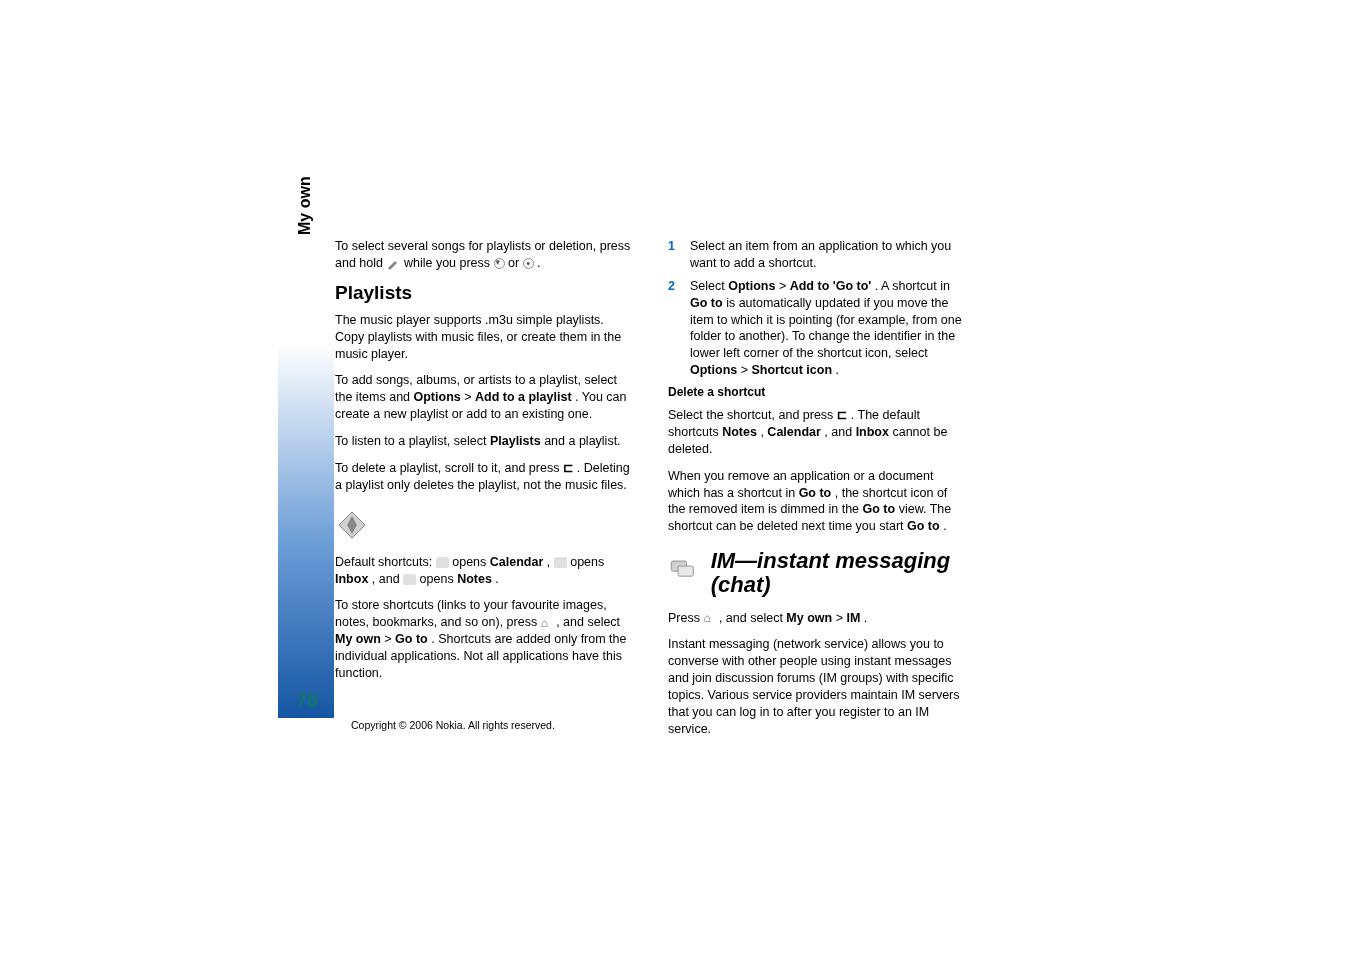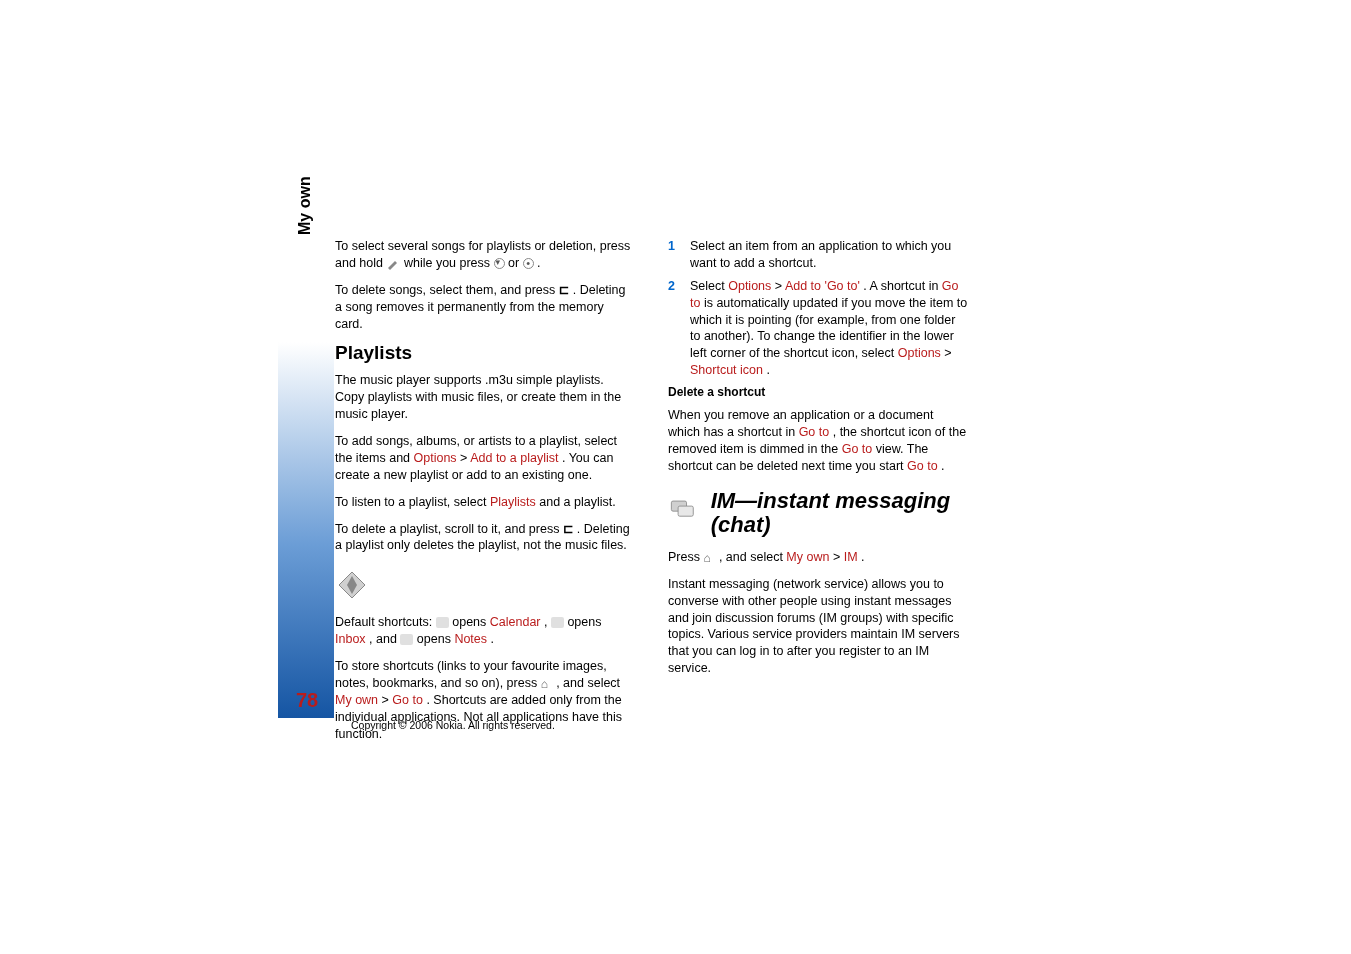--- a/index.html
+++ b/index.html
@@ -28,39 +28,39 @@
     font-size: 16px;
     color: #000;
     white-space: nowrap;
   }
   .page-number {
     position: absolute;
     left: 296px;
     top: 689px;
     font-weight: bold;
     font-size: 20px;
-    color: #b91c1c;
+    color: #0f766e;
   }
   .col1 {
     position: absolute;
     left: 335px;
     top: 238px;
     width: 300px;
   }
   .col2 {
     position: absolute;
     left: 668px;
     top: 238px;
     width: 300px;
   }
   p { font-size: 12.5px; line-height: 1.35; color: #000; margin-bottom: 10px; }
   h2 { font-size: 19px; font-weight: bold; margin: 6px 0 8px 0; }
   h3 { font-size: 12px; font-weight: bold; margin: 6px 0 8px 0; }
   .section-title { font-size: 22px; font-weight: bold; }
-  .blue { color: #b91c1c; font-weight: normal; }
+  .blue { color: #000000; font-weight: bold; }
   .inline-icon {
     display: inline-block;
     width: 14px;
     height: 12px;
     vertical-align: middle;
   }
   .icon-down { border: 1px solid #888; border-radius: 50%; width: 11px; height: 11px; position: relative; display:inline-block; vertical-align: middle;}
   .icon-down::after { content:"▾"; position:absolute; top:-3px; left:1px; font-size:9px; color:#555;}
   .icon-dot { border: 1px solid #888; border-radius: 50%; width: 11px; height: 11px; position: relative; display:inline-block; vertical-align: middle;}
   .icon-dot::after { content:"•"; position:absolute; top:-3px; left:2.5px; font-size:11px; color:#555;}
@@ -102,25 +102,20 @@
   <p>
     <span>To select several songs for playlists or deletion, press and hold </span>
     <span class="inline-icon"><svg viewBox="0 0 14 12">
           <path d="M2 10 L9 3 L11 5 L4 12 Z" fill="#888"></path>
         </svg></span>
     <span> while you press </span>
     <span class="icon-down"></span>
     <span> or </span>
     <span class="icon-dot"></span>
     <span>.</span>
-  </p>
-  <p>
-    <span>To delete songs, select them, and press </span>
-    <span class="icon-c">⊏</span>
-    <span> . Deleting a song removes it permanently from the memory card.</span>
   </p>
   <h2>Playlists</h2>
   <p>The music player supports .m3u simple playlists. Copy playlists with music files, or create them in the music player.</p>
   <p>
     <span>To add songs, albums, or artists to a playlist, select the items and </span>
     <span class="blue">Options</span>
     <span> &gt; </span>
     <span class="blue">Add to a playlist</span>
     <span>. You can create a new playlist or add to an existing one.</span>
   </p>
@@ -187,20 +182,31 @@
       <span> is automatically updated if you move the item to which it is pointing (for example, from one folder to another). To change the identifier in the lower left corner of the shortcut icon, select </span>
       <span class="blue">Options</span>
       <span> &gt; </span>
       <span class="blue">Shortcut icon</span>
       <span>.</span>
     </span>
   </div>
 
   <h3>Delete a shortcut</h3>
   <p>
+    <span>Select the shortcut, and press </span>
+    <span class="icon-c">⊏</span>
+    <span>. The default shortcuts </span>
+    <span class="blue">Notes</span>
+    <span>, </span>
+    <span class="blue">Calendar</span>
+    <span>, and </span>
+    <span class="blue">Inbox</span>
+    <span> cannot be deleted.</span>
+  </p>
+  <p>
     <span>When you remove an application or a document which has a shortcut in </span>
     <span class="blue">Go to</span>
     <span>, the shortcut icon of the removed item is dimmed in the </span>
     <span class="blue">Go to</span>
     <span> view. The shortcut can be deleted next time you start </span>
     <span class="blue">Go to</span>
     <span>.</span>
   </p>
 
   <div class="section-row">

